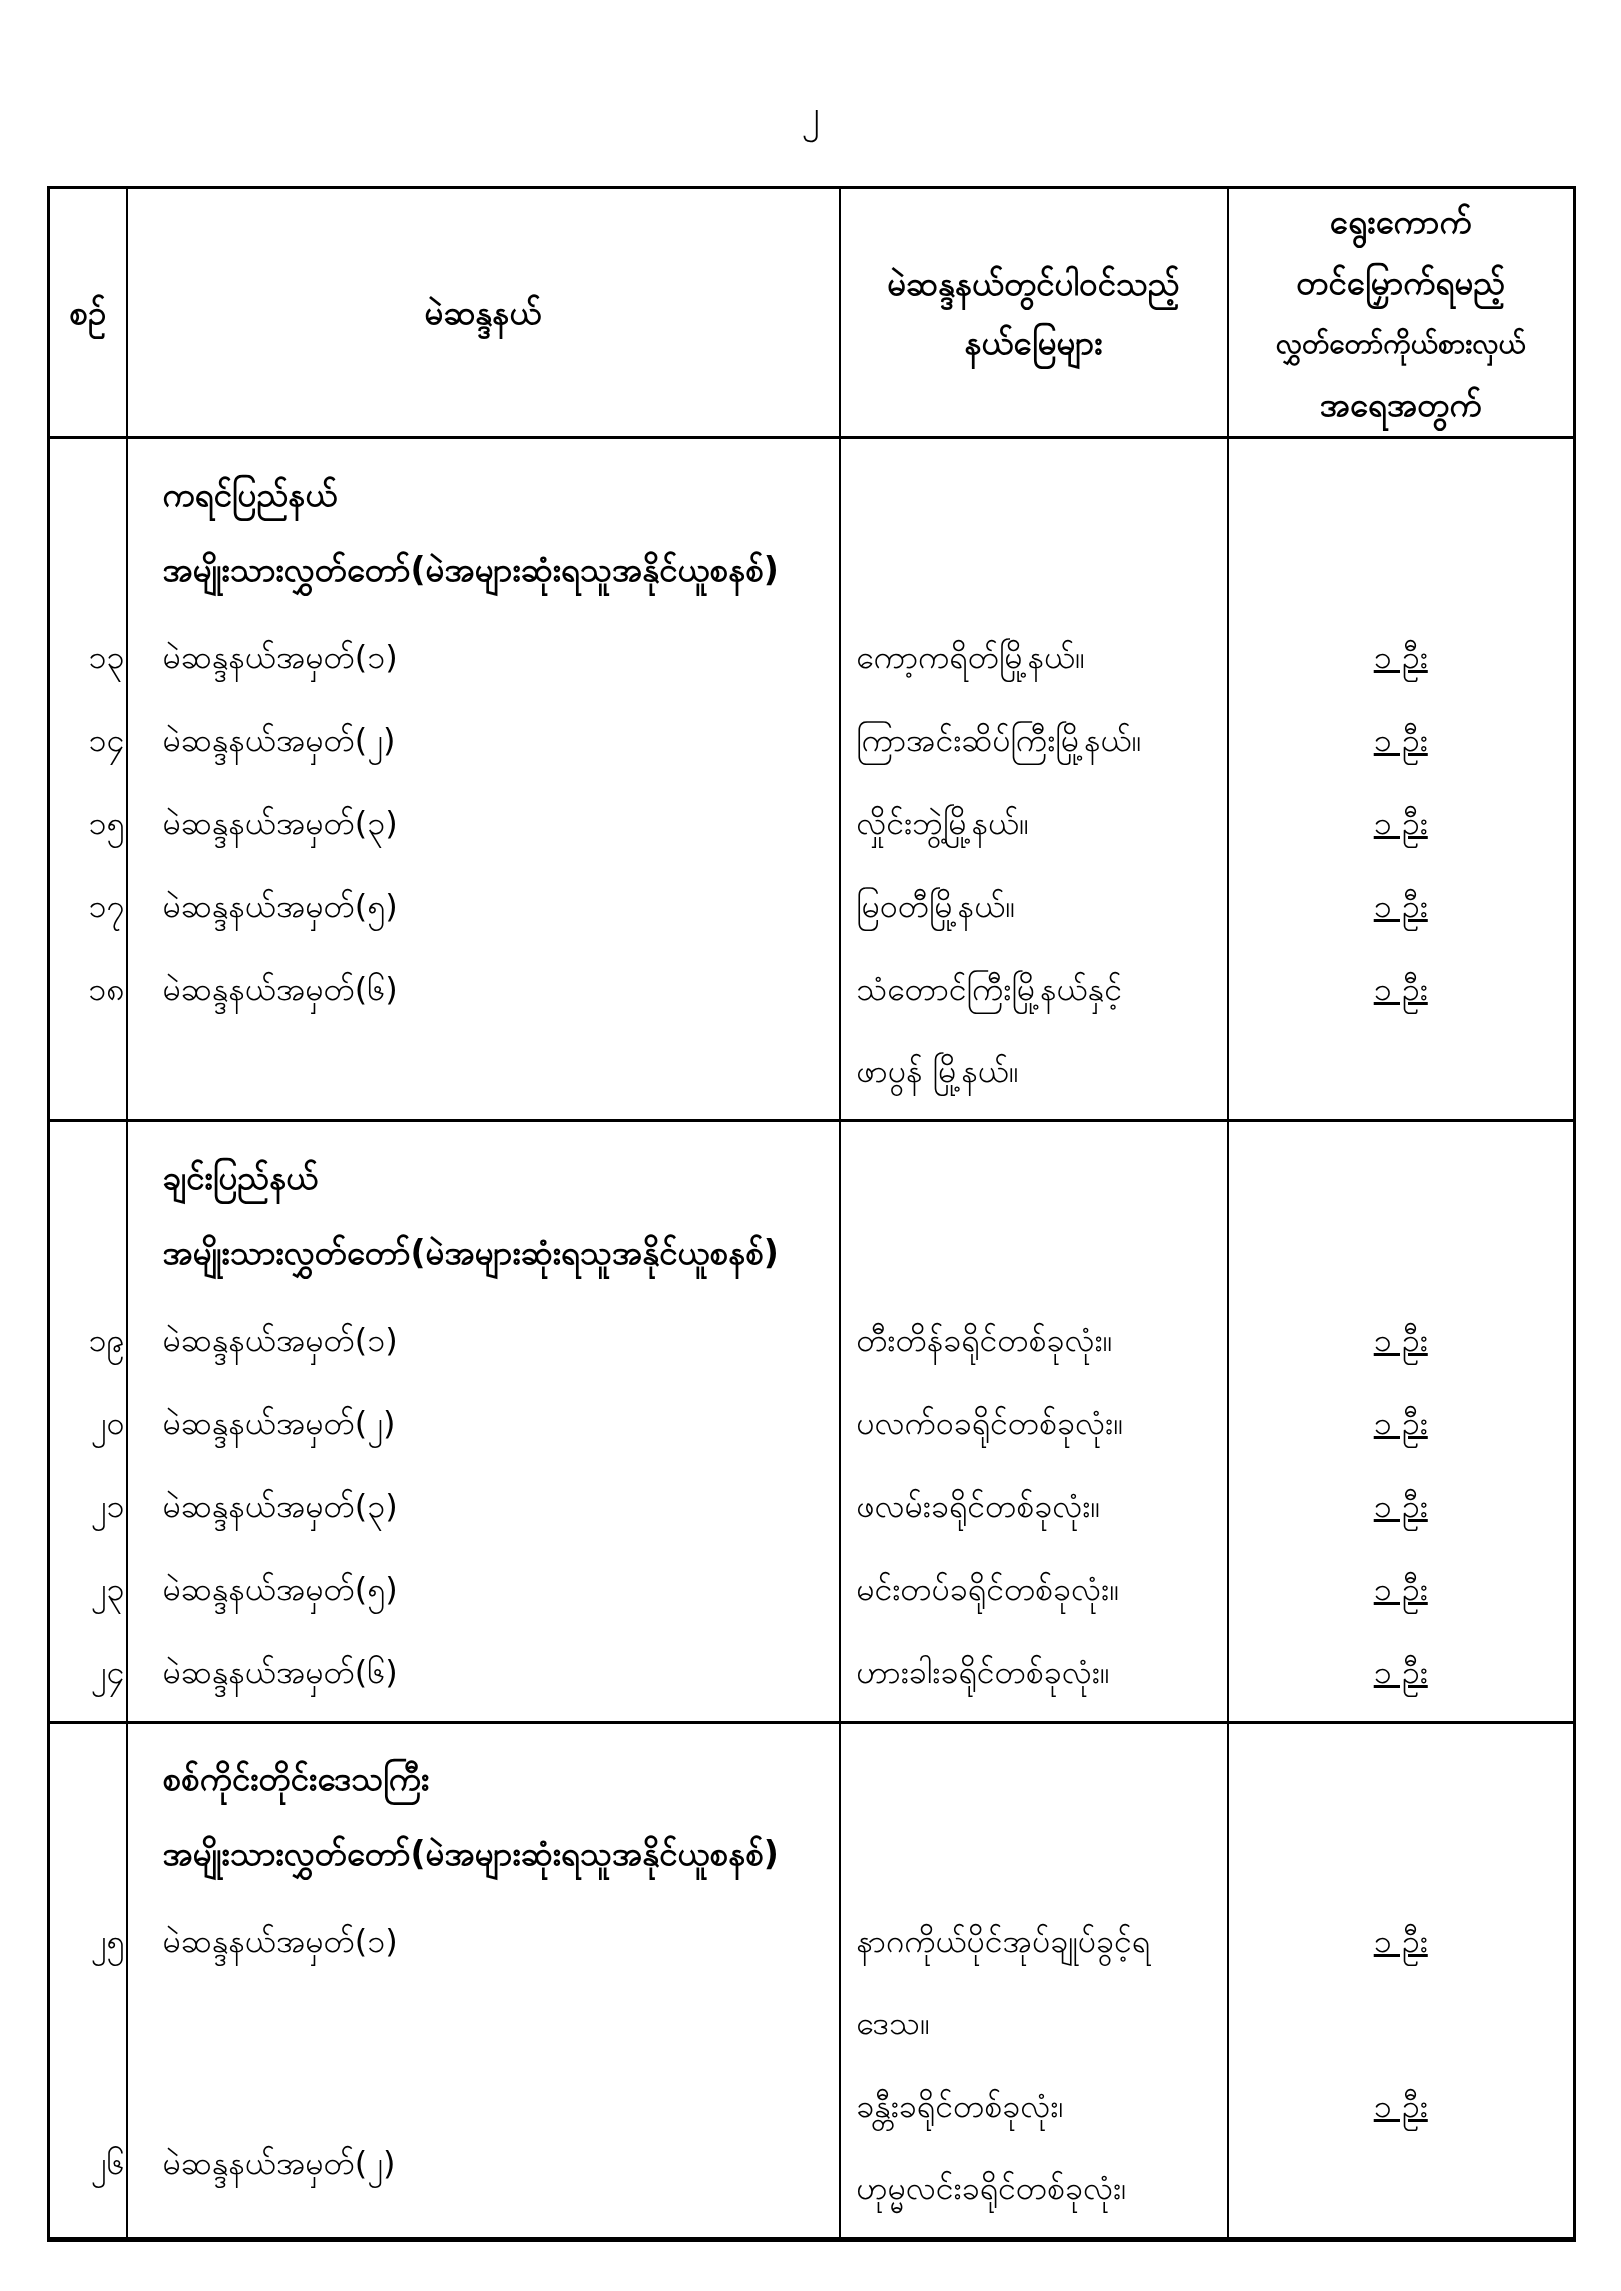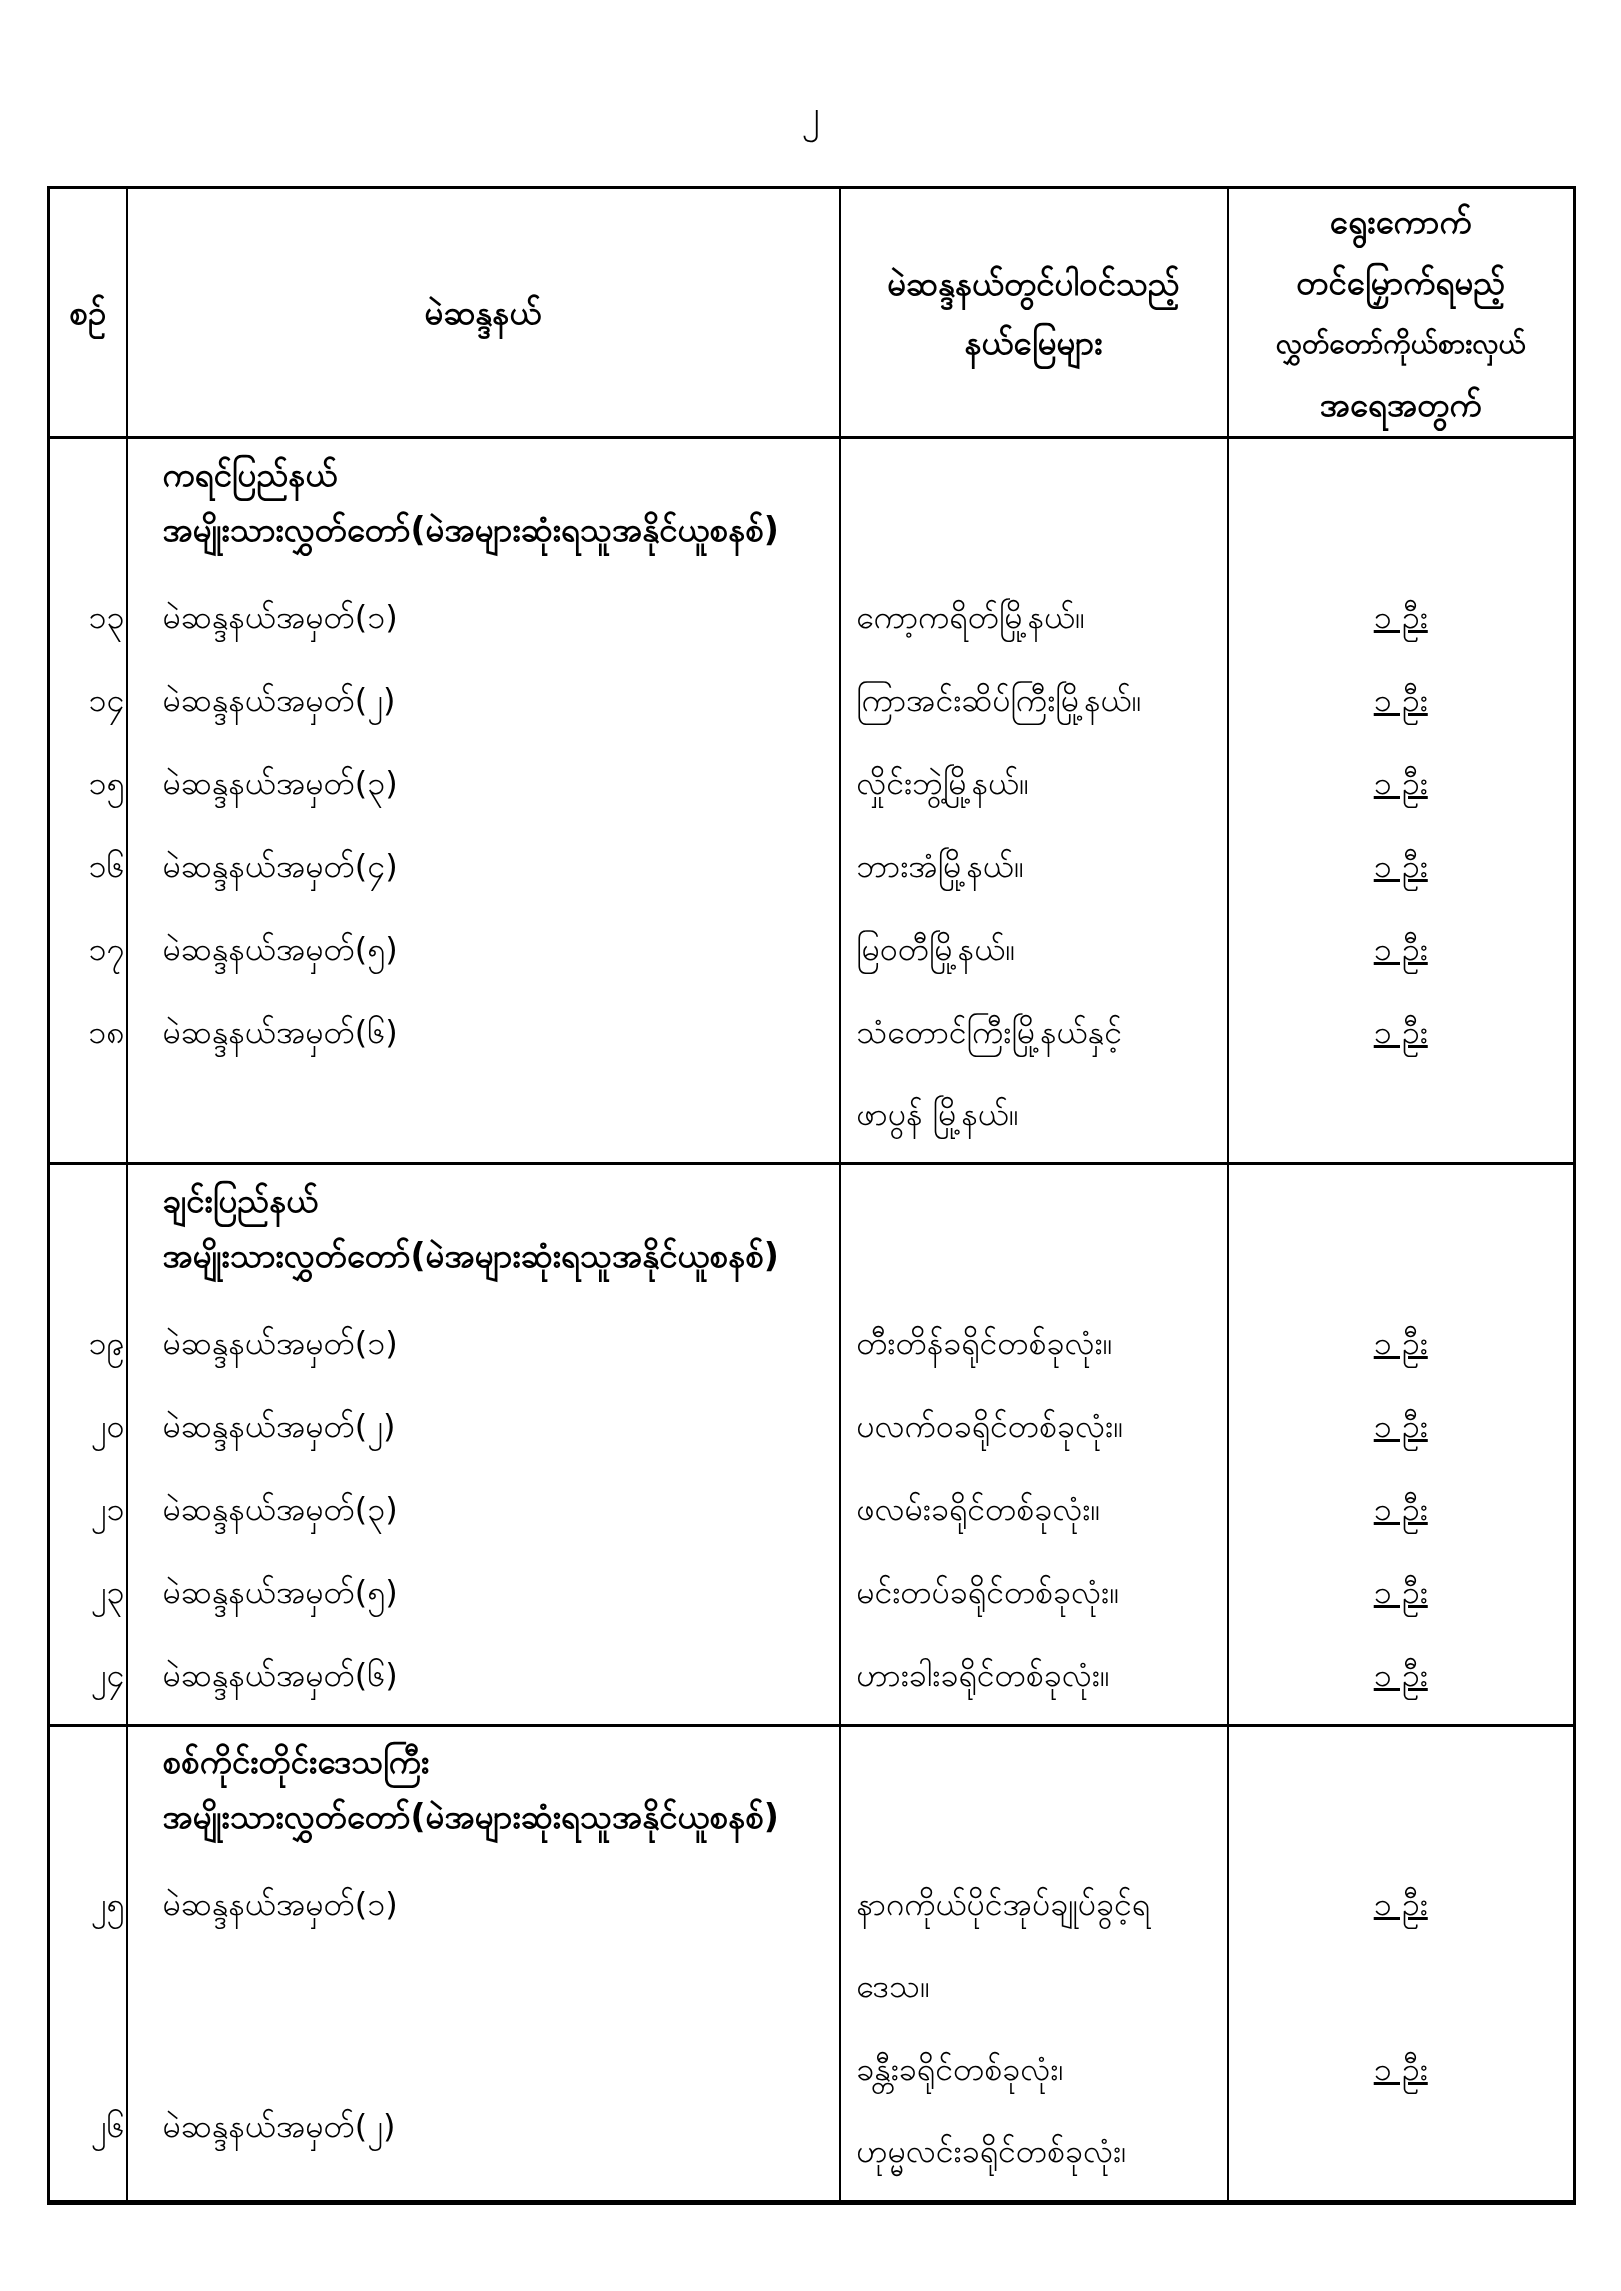--- a/index.html
+++ b/index.html
@@ -57,20 +57,21 @@
   .hdr-line.small { font-size: 28px; }
   .areas-hdr .hdr-line { line-height: 59px; }
   
   tbody.section { border-top: 3.9px solid #000; }
   .section-title-row td { padding-top: 7.8px; }
   .region-title, .assembly-title {
     font-weight: bold;
     font-size: 33px;
     line-height: 55px;
     white-space: nowrap;
+    margin-top: 20px;
   }
   .data-row td {
     padding-top: 37px;
     line-height: 45px;
     font-size: 32px;
   }
   .section .data-row:last-child td { padding-bottom: 25.5px; }
   .cell-no { text-align: right; }
   .cell-const { padding-left: 35px; white-space: nowrap; }
   .cell-areas { padding-left: 15.7px; }
@@ -145,28 +146,20 @@
         </tr>
         <tr class="data-row">
           <td class="cell-no"><span>၁၅</span></td>
           <td class="cell-const"><span>မဲဆန္ဒနယ်အမှတ်(၃)</span></td>
           <td class="cell-areas">
             <div class="area-line">လှိုင်းဘွဲ့မြို့နယ်။</div>
           </td>
           <td class="cell-count"><span>၁ ဦး</span></td>
         </tr>
         <tr class="data-row">
-          <td class="cell-no"><span>၁၆</span></td>
-          <td class="cell-const"><span>မဲဆန္ဒနယ်အမှတ်(၄)</span></td>
-          <td class="cell-areas">
-            <div class="area-line">ဘားအံမြို့နယ်။</div>
-          </td>
-          <td class="cell-count"><span>၁ ဦး</span></td>
-        </tr>
-        <tr class="data-row">
           <td class="cell-no"><span>၁၇</span></td>
           <td class="cell-const"><span>မဲဆန္ဒနယ်အမှတ်(၅)</span></td>
           <td class="cell-areas">
             <div class="area-line">မြဝတီမြို့နယ်။</div>
           </td>
           <td class="cell-count"><span>၁ ဦး</span></td>
         </tr>
         <tr class="data-row">
           <td class="cell-no"><span>၁၈</span></td>
           <td class="cell-const"><span>မဲဆန္ဒနယ်အမှတ်(၆)</span></td>

